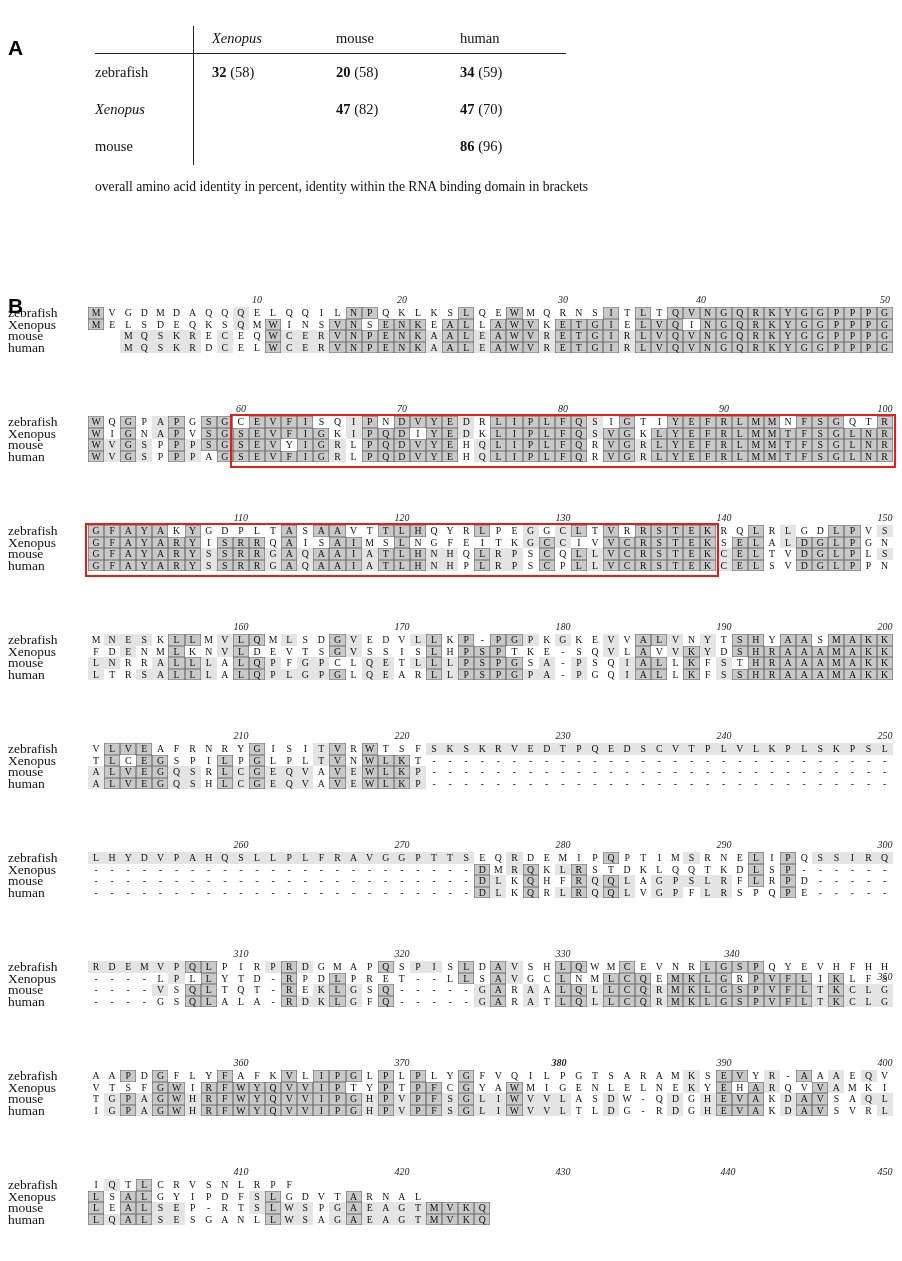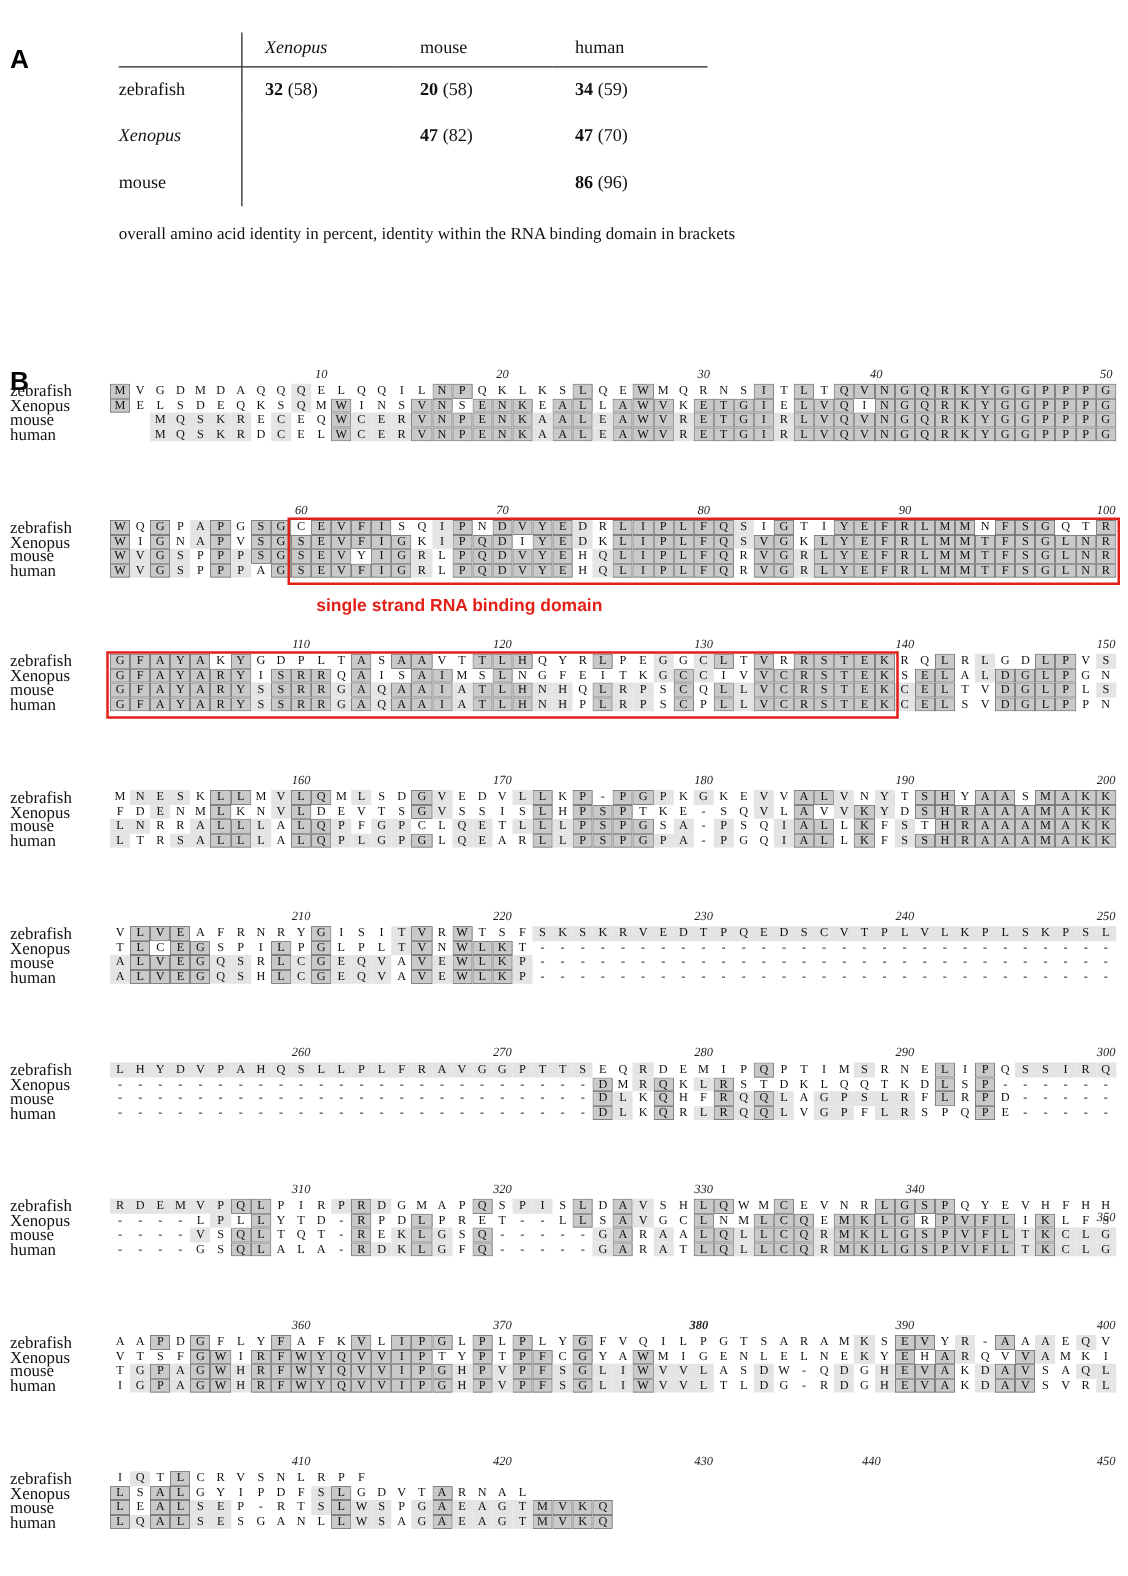--- a/index.html
+++ b/index.html
@@ -508,21 +508,20 @@
           <span class="cell hi">T</span>
           <span class="cell hi">F</span>
           <span class="cell hi">S</span>
           <span class="cell hi">G</span>
           <span class="cell hi">L</span>
           <span class="cell hi">N</span>
           <span class="cell hi">R</span>
         </div>
         <div class="redbox" style="border-color: rgb(227, 32, 23); left: 229.9px; top: 11px; width: 662.1px; height: 50px;"></div>
       </div>
-      <div class="domlab" style="color: rgb(227, 32, 23);">single strand RNA binding domain</div>
       <div class="blk">
         <div class="ruler">
           <span style="left: 240.95px;">110</span>
           <span style="left: 401.95px;">120</span>
           <span style="left: 562.95px;">130</span>
           <span style="left: 723.95px;">140</span>
           <span style="left: 884.95px;">150</span>
         </div>
         <div class="arow">
           <span class="slab">zebrafish</span>
@@ -1841,21 +1840,21 @@
           <span class="cell">V</span>
           <span class="cell">R</span>
           <span class="cell lo">L</span>
         </div>
       </div>
       <div class="blk">
         <div class="ruler">
           <span style="left: 240.95px;">410</span>
           <span style="left: 401.95px;">420</span>
           <span style="left: 562.95px;">430</span>
-          <span style="left: 697px; font-family: Liberation Serif, serif;">440</span>
+          <span style="left: 728px; font-family: Liberation Serif, serif;">440</span>
           <span style="left: 884.95px;">450</span>
         </div>
         <div class="arow">
           <span class="slab">zebrafish</span>
           <span class="cell">I</span>
           <span class="cell lo">Q</span>
           <span class="cell">T</span>
           <span class="cell hi">L</span>
           <span class="cell">C</span>
           <span class="cell">R</span>

